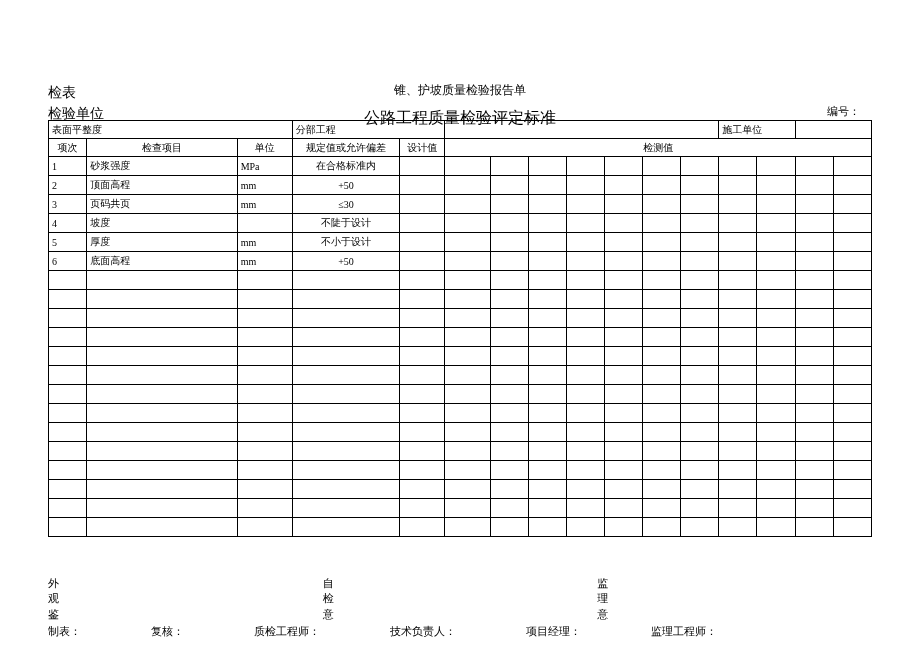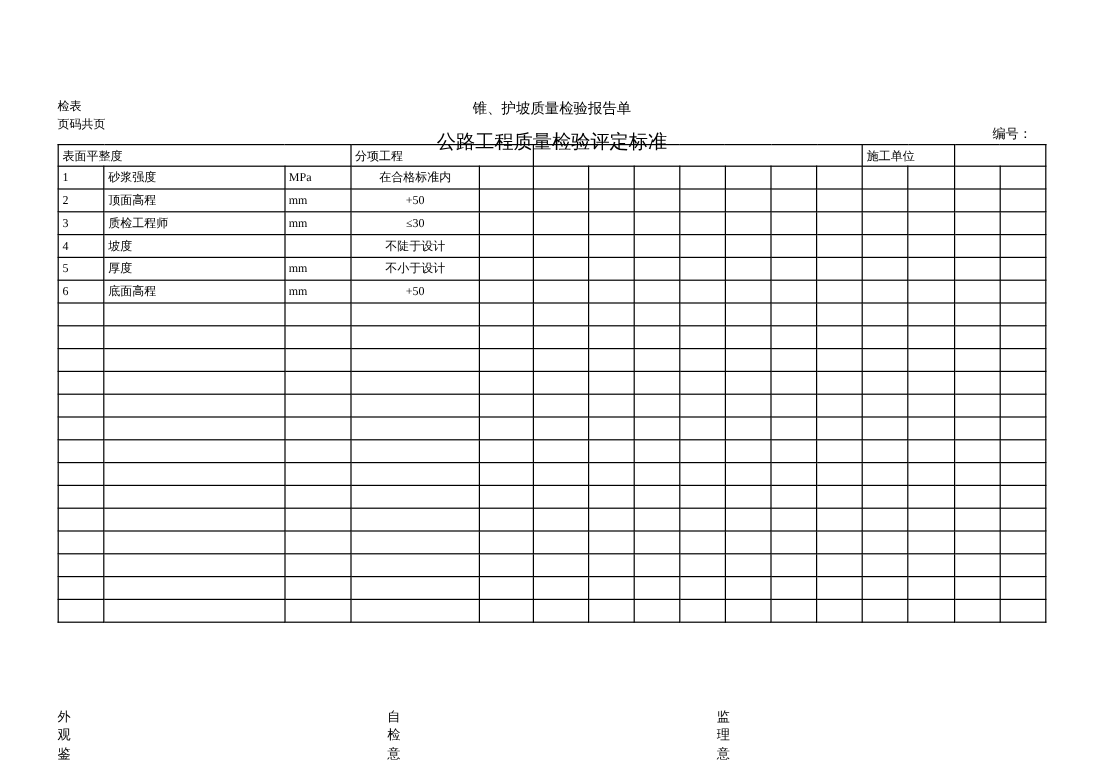--- a/index.html
+++ b/index.html
@@ -6,42 +6,42 @@
     body {
       background: #fff;
       font-family: "SimSun", "宋体", serif;
       font-size: 11px;
       color: #000;
       padding: 80px 40px 20px 40px;
       width: 920px;
       height: 651px;
       position: relative;
     }
-    .top-left { position: absolute; left: 48px; top: 82px; font-size: 10px; line-height: 1.5; }
+    .top-left { position: absolute; left: 48px; top: 82px; font-size: 14px; line-height: 1.5; }
     .title { text-align: center; font-size: 12px; font-weight: normal; position: absolute; left: 0; right: 0; top: 82px; }
     .subtitle { text-align: center; font-size: 16px; position: absolute; left: 0; right: 0; top: 108px; }
     .number-label { position: absolute; right: 60px; top: 104px; font-size: 11px; }
     .main { position: absolute; left: 48px; top: 120px; right: 48px; }
     table { border-collapse: collapse; width: 100%; table-layout: fixed; }
     td { border: 1px solid #000; height: 18px; font-size: 10px; padding: 0 3px; vertical-align: middle; overflow: hidden; white-space: nowrap; }
     .hdr-row td { height: 18px; }
     .center { text-align: center; }
     .data-row td { height: 19px; }
     .footer { position: absolute; left: 48px; right: 48px; bottom: 12px; font-size: 11px; }
     .footer-top { display: flex; margin-bottom: 2px; }
     .footer-col { flex: 1; line-height: 1.4; }
     .footer-bottom { display: flex; margin-top: 2px; gap: 70px; }
     .footer-bottom span { white-space: nowrap; }
   </style>
 </head>
 <body>
 
 <div class="top-left">
   <div>检表</div>
-  <div>页码共页</div>
+  <div>检验单位</div>
 </div>
 
 <div class="title">锥、护坡质量检验报告单</div>
 <div class="subtitle">公路工程质量检验评定标准</div>
 <div class="number-label">编号：</div>
 
 <div class="main">
   <table>
     <colgroup>
       <col style="width:38px">
@@ -59,26 +59,34 @@
       <col style="width:38px">
         <col style="width:38px">
         <col style="width:38px">
       <col style="width:38px">
         <col style="width:38px">
     </colgroup>
 
     <tbody>
         <tr class="hdr-row">
       <td colspan="3">表面平整度</td>
-      <td colspan="3">分项工程</td>
+      <td colspan="3">分部工程</td>
       <td colspan="7"></td>
       <td colspan="2">施工单位</td>
       <td colspan="2"></td>
     </tr>
 
+    <tr class="hdr-row">
+      <td class="center">项次</td>
+      <td class="center">检查项目</td>
+      <td class="center">单位</td>
+      <td colspan="2" class="center">规定值或允许偏差</td>
+      <td class="center">设计值</td>
+      <td colspan="11" class="center">检测值</td>
+    </tr>
 
     </tbody>
       <tbody id="data-body">
         <tr class="data-row">
           <td>1</td>
           <td>砂浆强度</td>
           <td>MPa</td>
           <td colspan="2" class="center">在合格标准内</td>
           <td></td>
           <td></td>
@@ -106,21 +114,21 @@
           <td></td>
           <td></td>
           <td></td>
           <td></td>
           <td></td>
           <td></td>
           <td></td>
         </tr>
         <tr class="data-row">
           <td>3</td>
-          <td>质检工程师</td>
+          <td>页码共页</td>
           <td>mm</td>
           <td colspan="2" class="center">≤30</td>
           <td></td>
           <td></td>
           <td></td>
           <td></td>
           <td></td>
           <td></td>
           <td></td>
           <td></td>
@@ -450,13 +458,21 @@
       <div>自</div>
       <div>检</div>
       <div>意</div>
     </div>
     <div class="footer-col">
       <div>监</div>
       <div>理</div>
       <div>意</div>
     </div>
   </div>
+  <div class="footer-bottom">
+    <span>制表：</span>
+    <span>复核：</span>
+    <span>质检工程师：</span>
+    <span>技术负责人：</span>
+    <span>项目经理：</span>
+    <span>监理工程师：</span>
+  </div>
 </div>
 
 </body></html>

